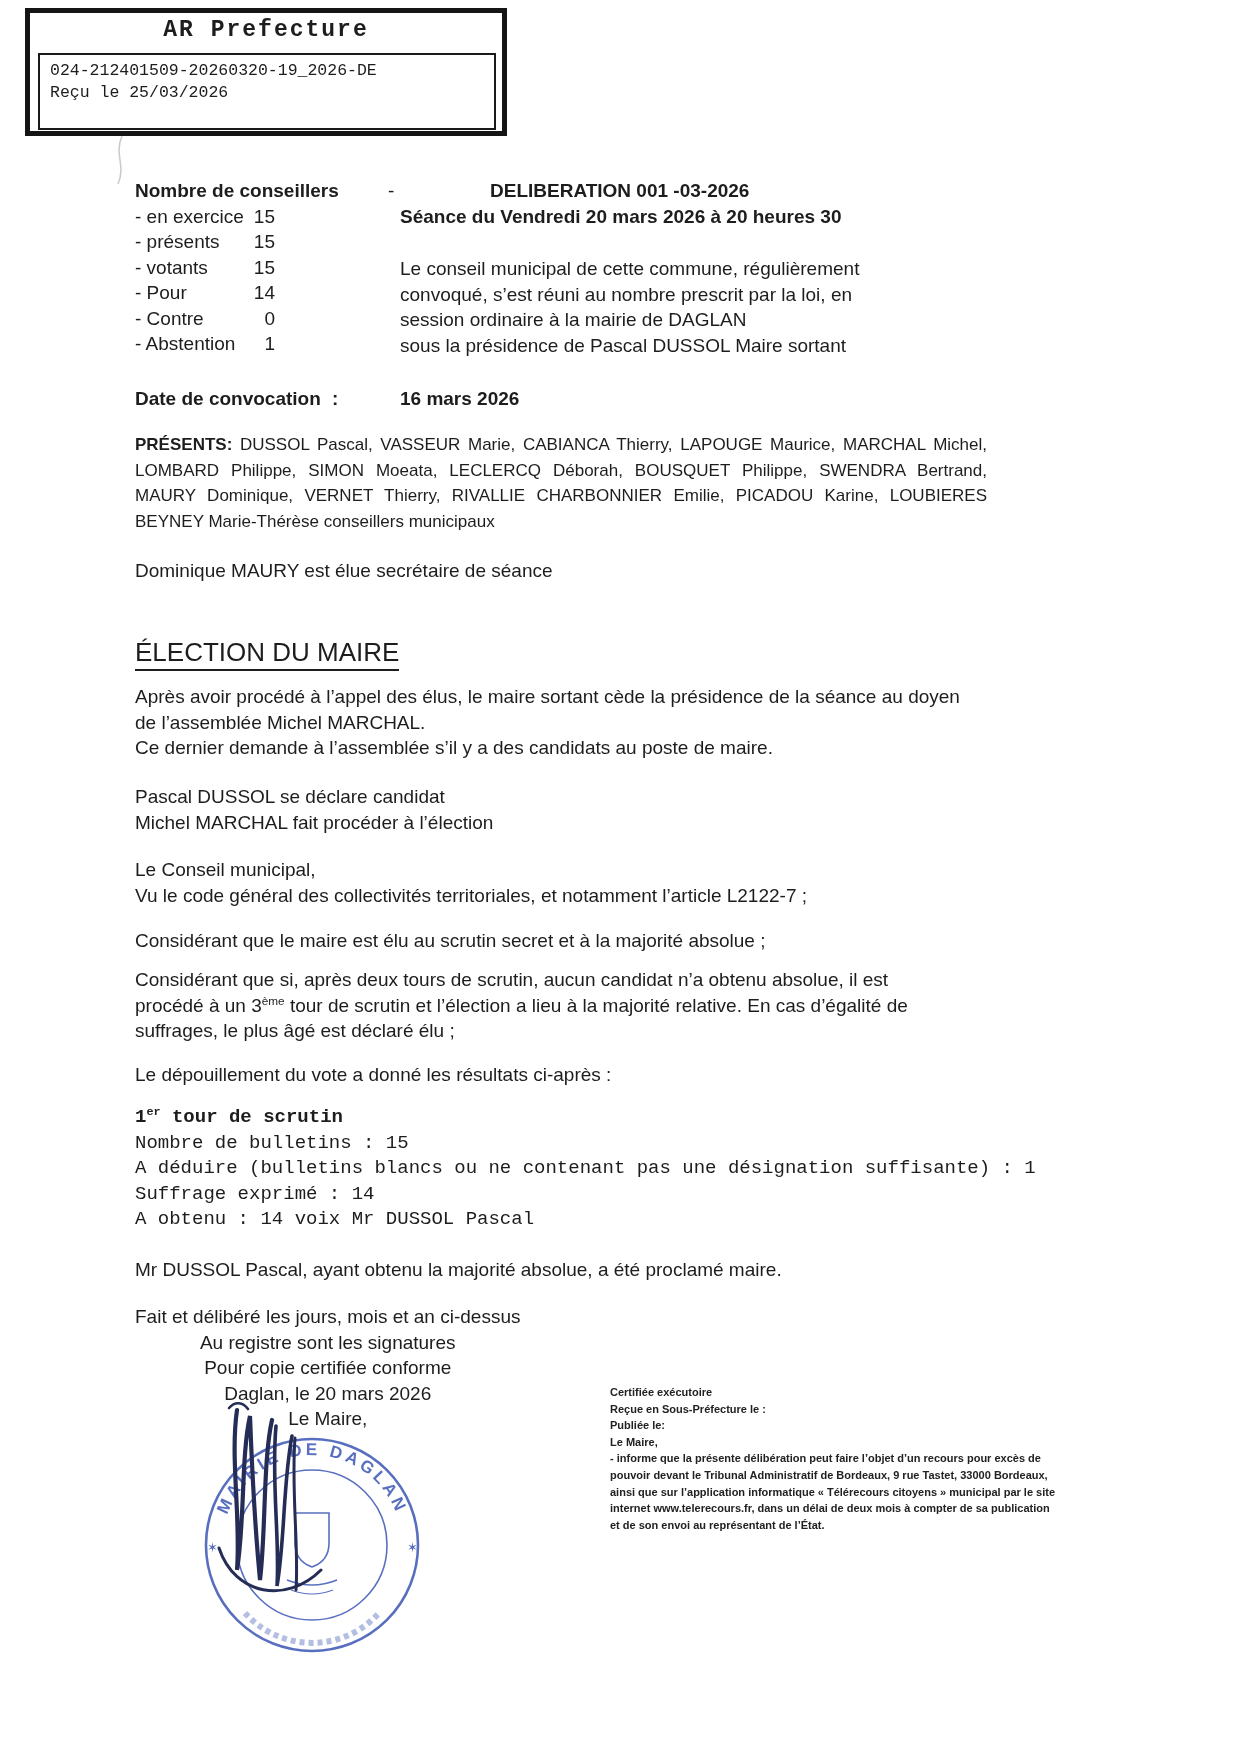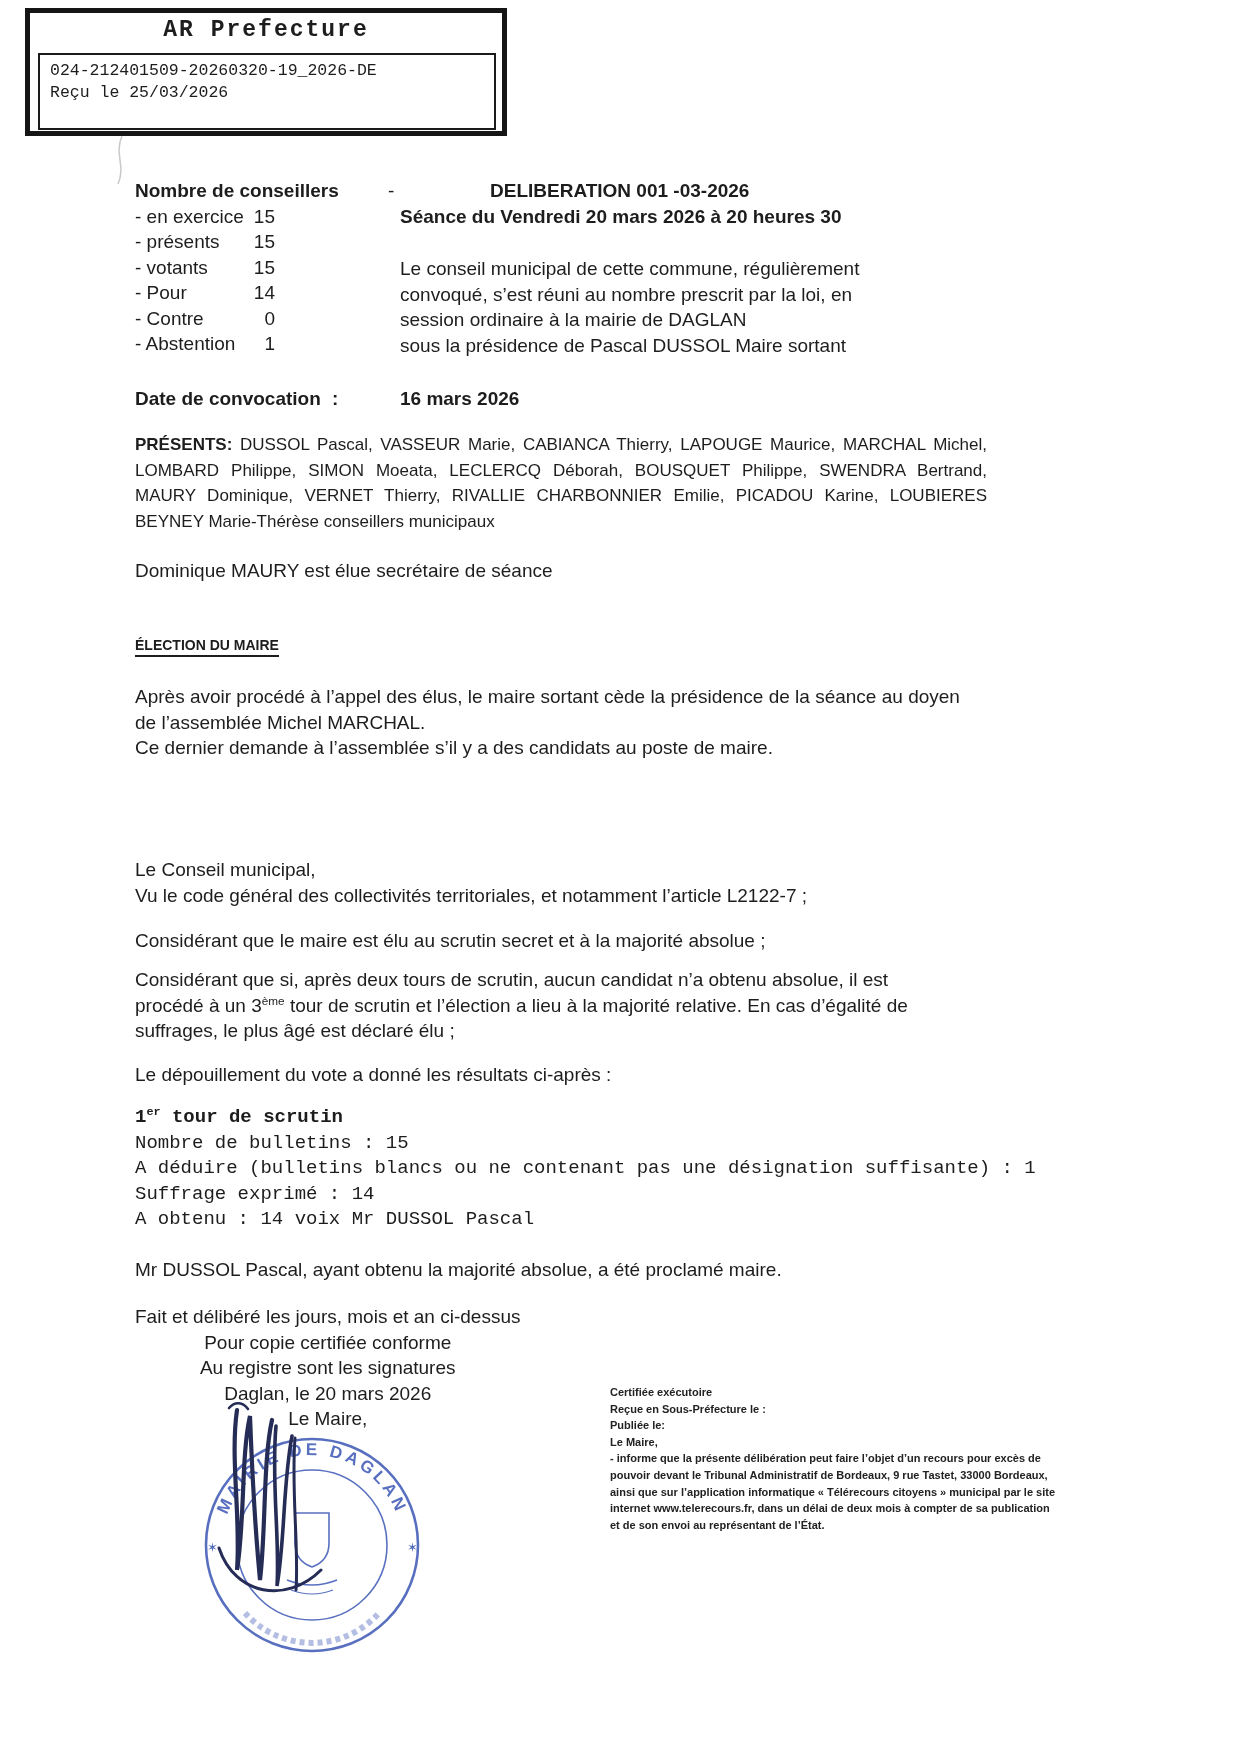--- a/index.html
+++ b/index.html
@@ -28,21 +28,21 @@
 
   
   .counters{left:135px;top:178px;font-size:19px;line-height:25.5px;}
   .crow{display:flex;}
   .crow .lbl{width:112px;}
   .crow .val{width:28px;text-align:right;}
 
   .presents-block{left:135px;top:432px;width:852px;font-size:17px;line-height:25.5px;}
   .pjust{text-align:justify;text-align-last:justify;}
 
-  .sec-heading{left:135px;top:637px;font-size:14px;font-weight:bold;}
+  .sec-heading{left:135px;top:637px;font-size:26px;font-weight:normal;}
   .sec-heading span{border-bottom:2px solid #1d1d1d;padding-bottom:2px;}
 
   .stamp-wrap{left:175px;top:1398px;width:300px;height:340px;}
 </style>
 </head>
 <body>
 
 <div class="page">
 
   <div class="abs ar-box">
@@ -111,20 +111,24 @@
   <div class="abs body-line nw" style="left:135px;top:558px;">Dominique MAURY est élue secrétaire de séance</div>
 
   <div class="abs sec-heading"><span>ÉLECTION DU MAIRE</span></div>
 
   <div class="abs body-line" style="left:135px;top:684px;">
     <div class="nw">Après avoir procédé à l’appel des élus, le maire sortant cède la présidence de la séance au doyen</div>
     <div class="nw">de l’assemblée Michel MARCHAL.</div>
     <div class="nw">Ce dernier demande à l’assemblée s’il y a des candidats au poste de maire.</div>
   </div>
 
+  <div class="abs body-line" style="left:135px;top:784px;">
+    <div class="nw">Pascal DUSSOL se déclare candidat</div>
+    <div class="nw">Michel MARCHAL fait procéder à l’élection</div>
+  </div>
 
   <div class="abs body-line" style="left:135px;top:857px;">
     <div class="nw">Le Conseil municipal,</div>
     <div class="nw">Vu le code général des collectivités territoriales, et notamment l’article L2122-7 ;</div>
   </div>
 
   <div class="abs body-line nw" style="left:135px;top:928px;">Considérant que le maire est élu au scrutin secret et à la majorité absolue ;</div>
 
   <div class="abs body-line" style="left:135px;top:967px;">
     <div class="nw">Considérant que si, après deux tours de scrutin, aucun candidat n’a obtenu absolue, il est</div>
@@ -139,22 +143,22 @@
     <div class="nw">Nombre de bulletins : 15</div>
     <div class="nw">A déduire (bulletins blancs ou ne contenant pas une désignation suffisante) : 1</div>
     <div class="nw">Suffrage exprimé : 14</div>
     <div class="nw">A obtenu : 14 voix Mr DUSSOL Pascal</div>
   </div>
 
   <div class="abs body-line nw" style="left:135px;top:1257px;">Mr DUSSOL Pascal, ayant obtenu la majorité absolue, a été proclamé maire.</div>
 
   <div class="abs body-line" style="left:135px;top:1304px;text-align:center;">
     <div class="nw">Fait et délibéré les jours, mois et an ci-dessus</div>
+    <div class="nw">Au registre sont les signatures</div>
     <div class="nw">Pour copie certifiée conforme</div>
-    <div class="nw">Au registre sont les signatures</div>
     <div class="nw">Daglan, le 20 mars 2026</div>
     <div class="nw">Le Maire,</div>
   </div>
 
   <div class="abs" style="left:610px;top:1384px;width:480px;">
     <div class="small-line nw">Certifiée exécutoire</div>
     <div class="small-line nw">Reçue en Sous-Préfecture le :</div>
     <div class="small-line nw">Publiée le:</div>
     <div class="small-line nw">Le Maire,</div>
     <div class="small-line nw">- informe que la présente délibération peut faire l’objet d’un recours pour excès de</div>

